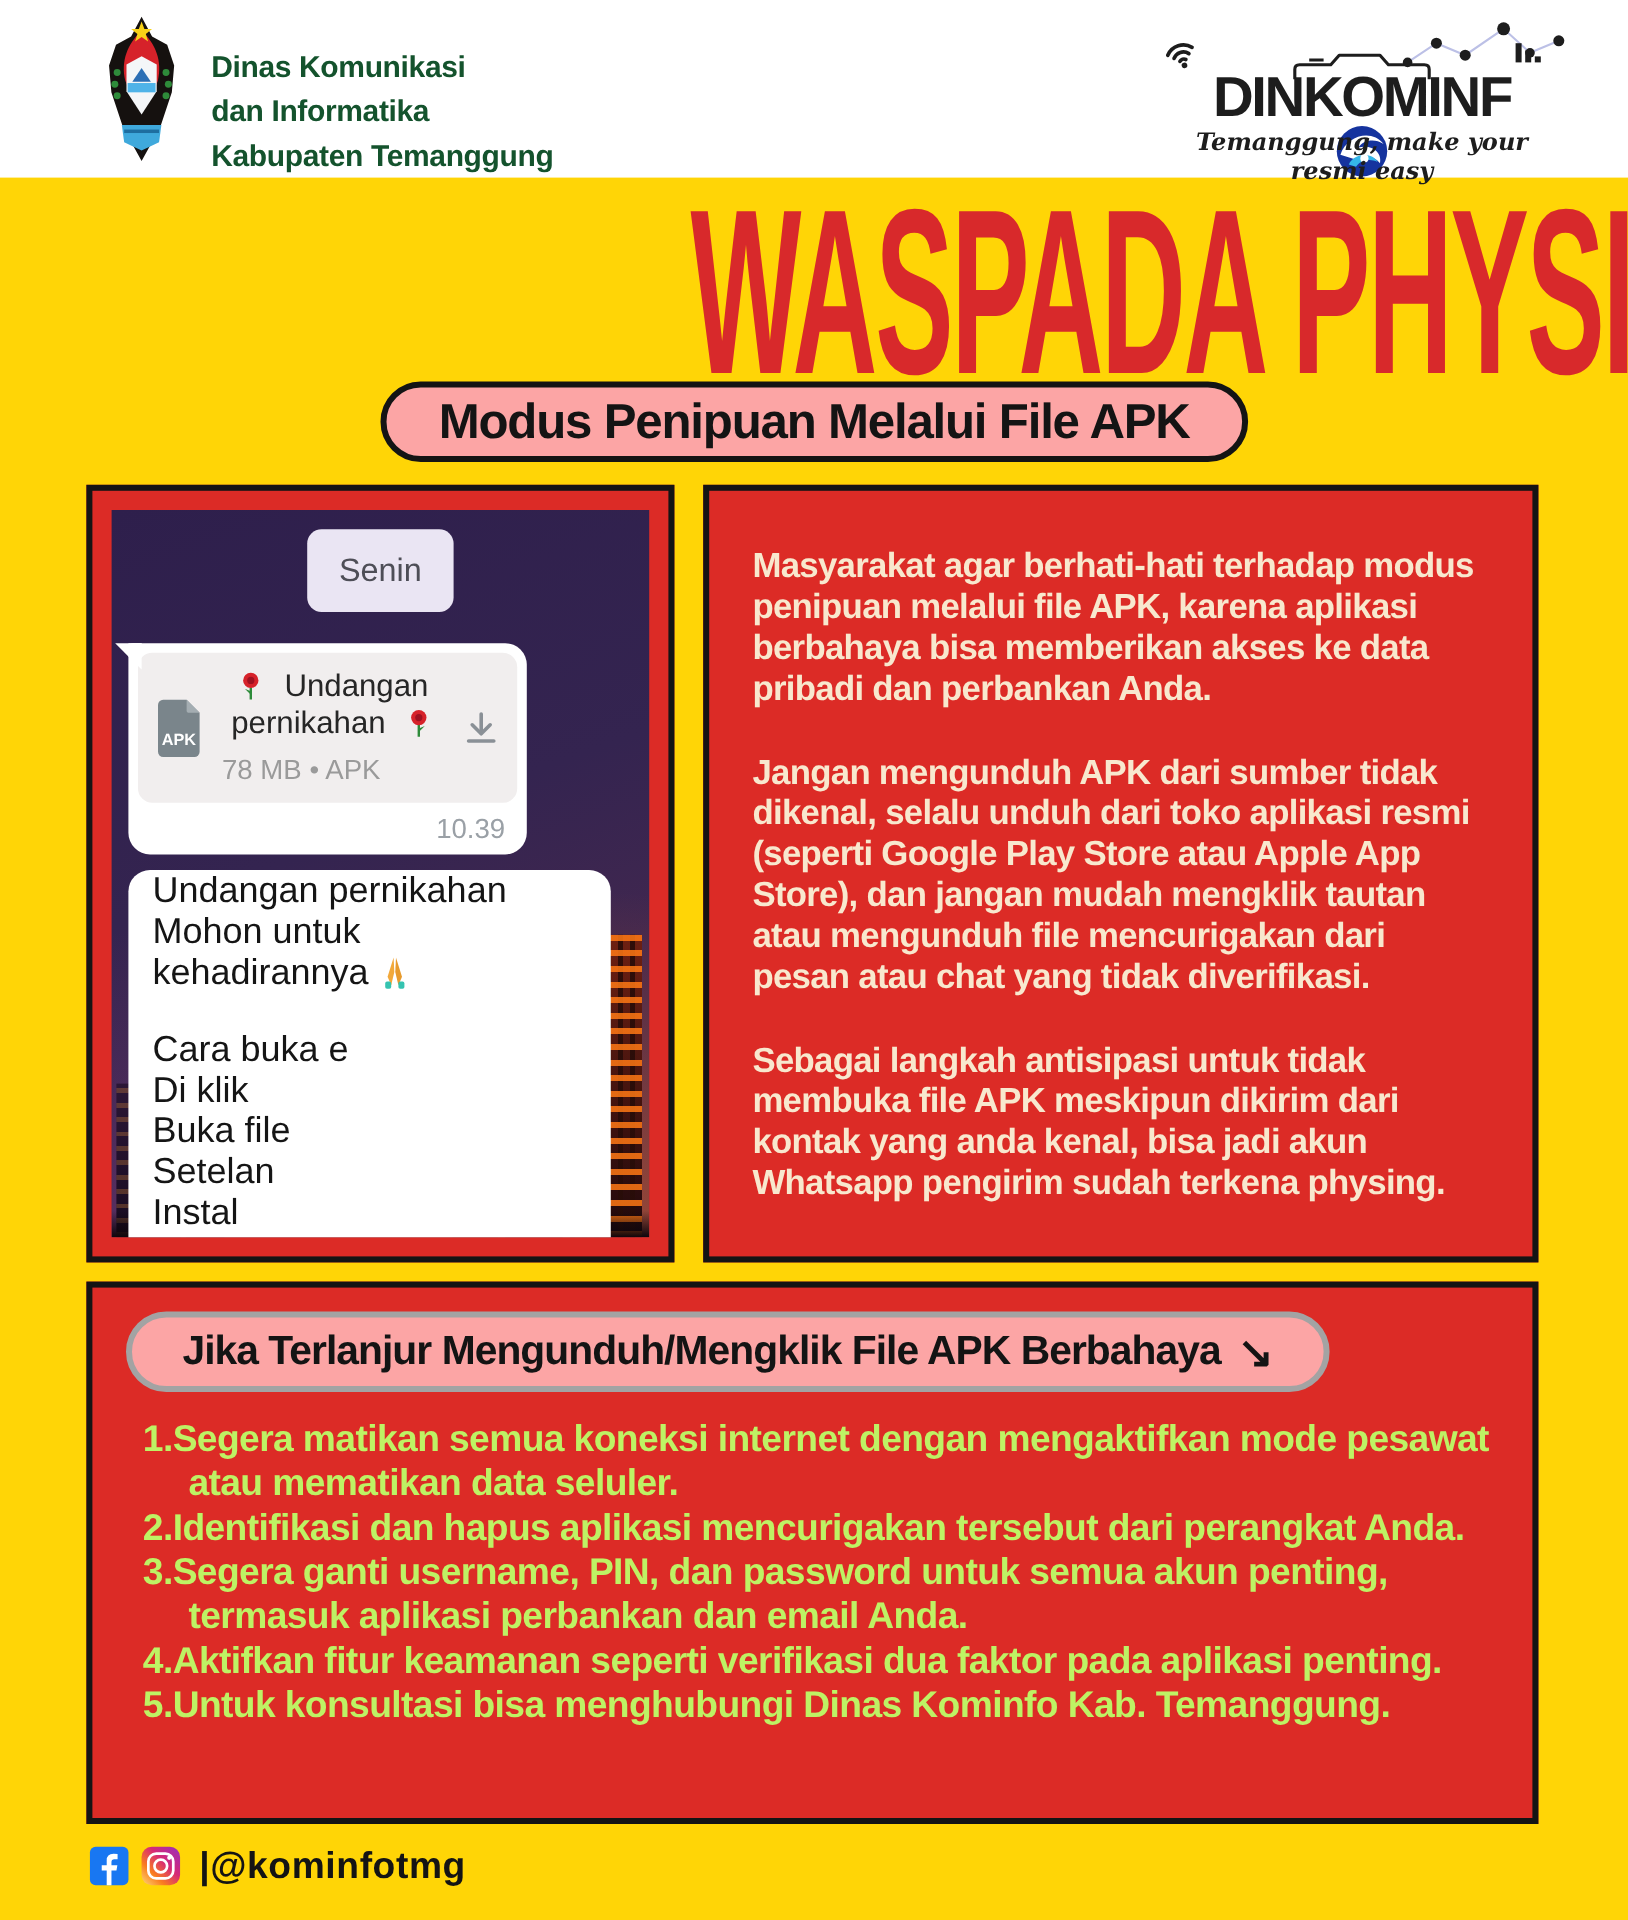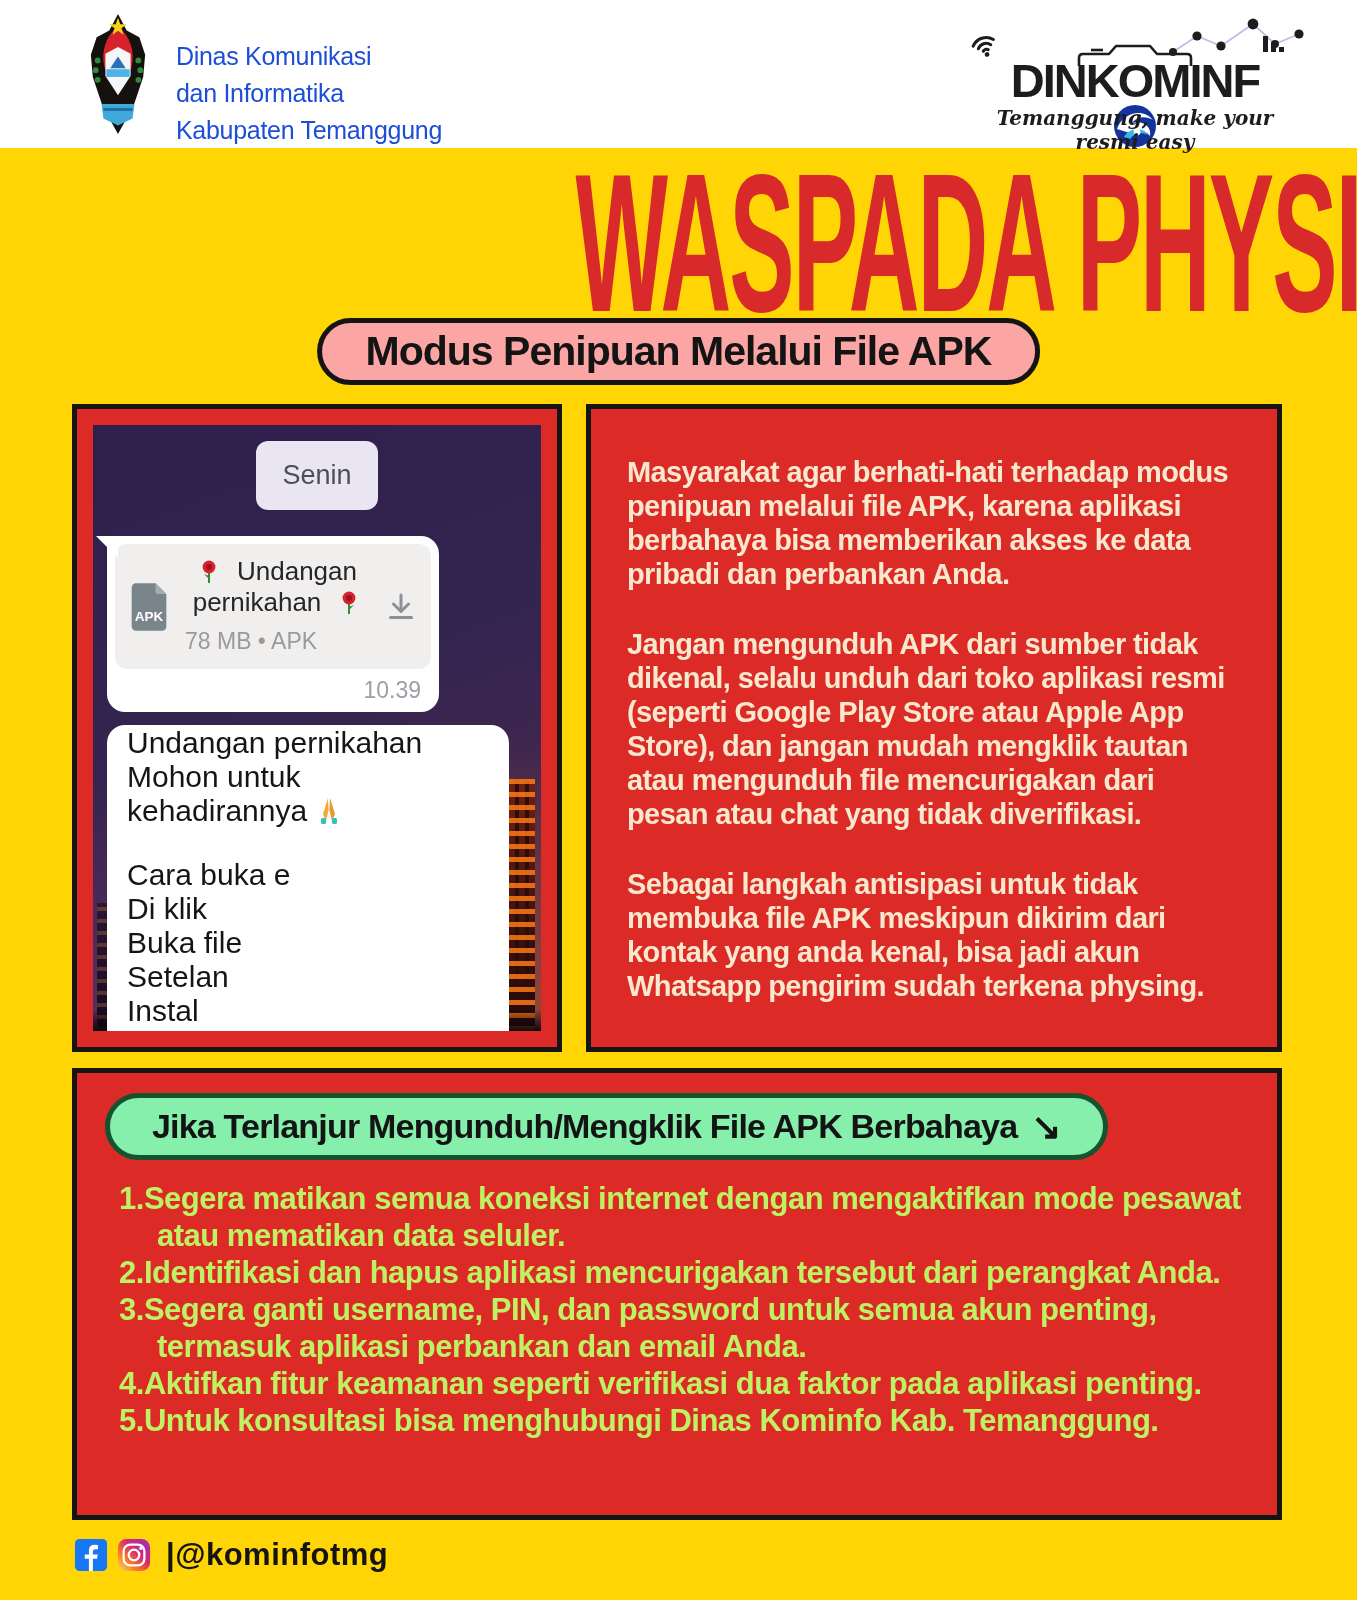--- a/index.html
+++ b/index.html
@@ -5,21 +5,21 @@
   html,body { margin:0; padding:0; background:#777; }
   .page {
     position:relative; width:1357px; height:1600px; margin:0 auto;
     background:#FFD506; overflow:hidden;
     font-family:"Liberation Sans", sans-serif; color:#141414;
   }
 
   
   .header { position:absolute; top:0; left:0; width:1357px; height:148px; background:#ffffff; }
   .crest { position:absolute; left:74px; top:12px; width:88px; height:126px; }
-  .agency { position:absolute; left:176px; top:38px; font-size:25px; font-weight:normal; line-height:37px; color:#1d4ed8; letter-spacing:-0.3px; }
+  .agency { position:absolute; left:176px; top:38px; font-size:25px; font-weight:bold; line-height:37px; color:#14532d; letter-spacing:-0.3px; }
 
   .brand { position:absolute; right:52px; top:10px; width:340px; height:130px; text-align:center; }
   .brand-icons { position:absolute; top:8px; left:0; width:100%; height:46px; }
   .wifi-icon { position:absolute; left:4px; top:14px; transform:rotate(-18deg); }
   .cam-icon  { position:absolute; left:108px; top:26px; }
   .chart-icon{ position:absolute; right:-2px; top:0; }
   .brand-word { position:absolute; top:48px; left:0; width:100%; display:flex; align-items:center; justify-content:center;flex-direction:column; }
   .brand-text { font-size:47px; font-weight:900; letter-spacing:-2px; color:#1d1d1d; line-height:46px; }
   .brand-o { width:44px; height:44px; margin-left:-1px; }
   .brand-tagline { position:absolute; top:96px; left:0; width:100%; font-family:"DejaVu Serif", serif; font-style:italic; font-weight:bold; font-size:20px; color:#1d1d1d; }
@@ -91,21 +91,21 @@
 
   
   .info-box p {
     margin:0 0 36px 0; color:#F8E8CE; font-weight:bold;
     font-size:29px; line-height:34px; letter-spacing:-0.6px;
   }
 
   
   .steps-pill {
     display:flex; align-items:center; gap:14px; width:fit-content;
-    background:#86efac; border:5px solid #14532d; border-radius:50px;
+    background:#fca5a5; border:5px solid #a3a3a3; border-radius:50px;
     padding:9px 42px; font-size:34px; font-weight:bold; letter-spacing:-0.8px; color:#141414;
   }
   .steps-arrow { font-size:36px; font-weight:900; line-height:1; }
   ol.steps { margin:20px 0 0 14px; padding:0; counter-reset:s; list-style:none;
     color:#bef264; font-weight:bold; font-size:31px; line-height:37px; letter-spacing:-0.5px; }
   ol.steps li { counter-increment:s; padding-left:38px; text-indent:-38px; margin:0; }
   ol.steps li::before { content:counter(s) "."; }
 
   
   .footer { position:absolute; left:74px; top:1537px; display:flex; align-items:center; gap:9px; }

